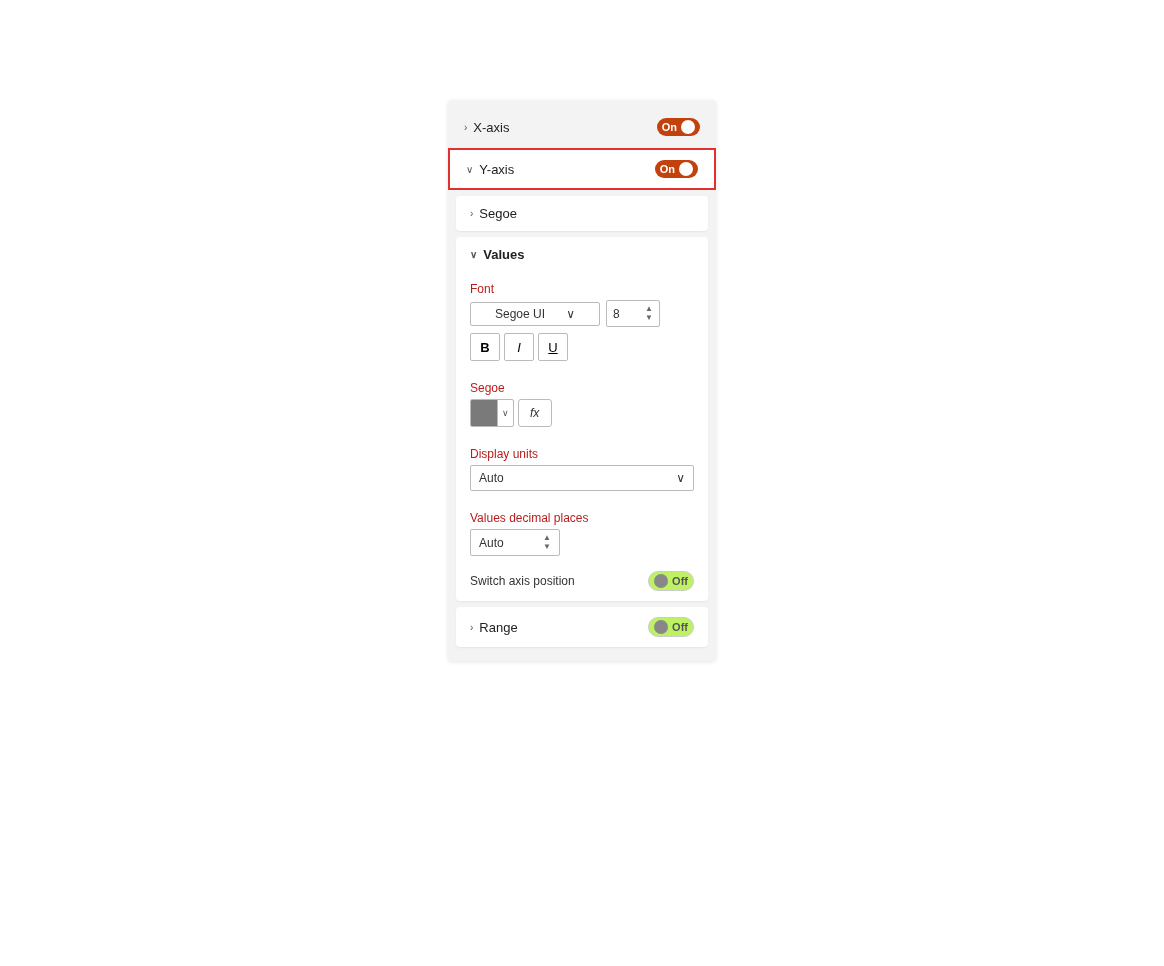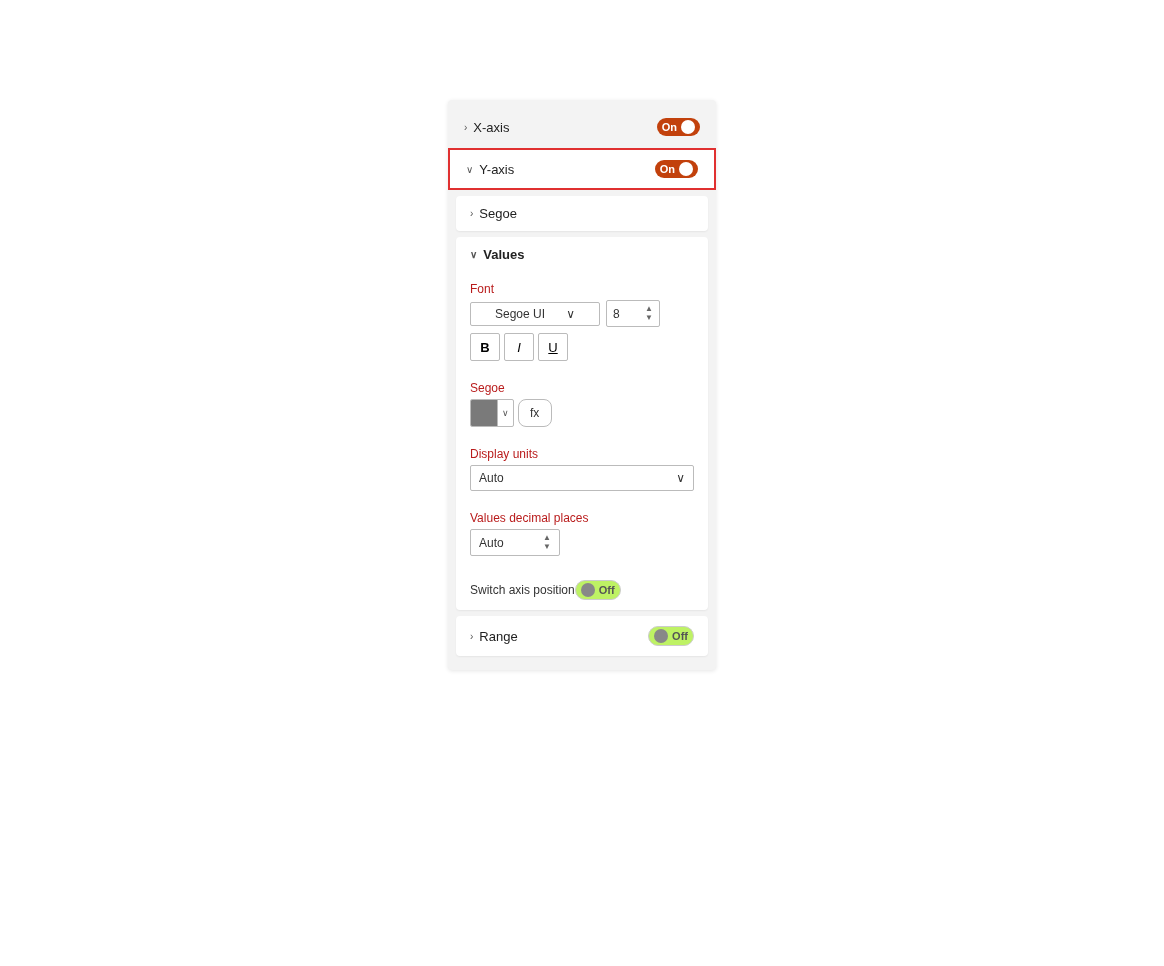--- a/index.html
+++ b/index.html
@@ -246,27 +246,28 @@
       border-left: 1px solid #bbb;
       height: 100%;
       display: flex;
       align-items: center;
     }
 
     .fx-btn {
       width: 34px;
       height: 28px;
       border: 1px solid #bbb;
-      border-radius: 8px;
+      border-radius: 3px;
       background: #fff;
       display: flex;
       align-items: center;
       justify-content: center;
       cursor: pointer;
       font-size: 12px;
+      font-style: italic;
       color: #333;
     }
 
     
     .display-units-select {
       display: flex;
       align-items: center;
       justify-content: space-between;
       border: 1px solid #bbb;
       border-radius: 2px;
@@ -288,21 +289,22 @@
       background: #fff;
       cursor: pointer;
       width: 90px;
       font-size: 12px;
     }
 
     
     .switch-row {
       display: flex;
       align-items: center;
-      margin-top: 24px;
+      justify-content: space-between;
+      margin-top: 15px;
     }
 
     .switch-label {
       font-size: 12px;
       color: #333;
     }
 
     
     .title-section {
       background: #fff;

